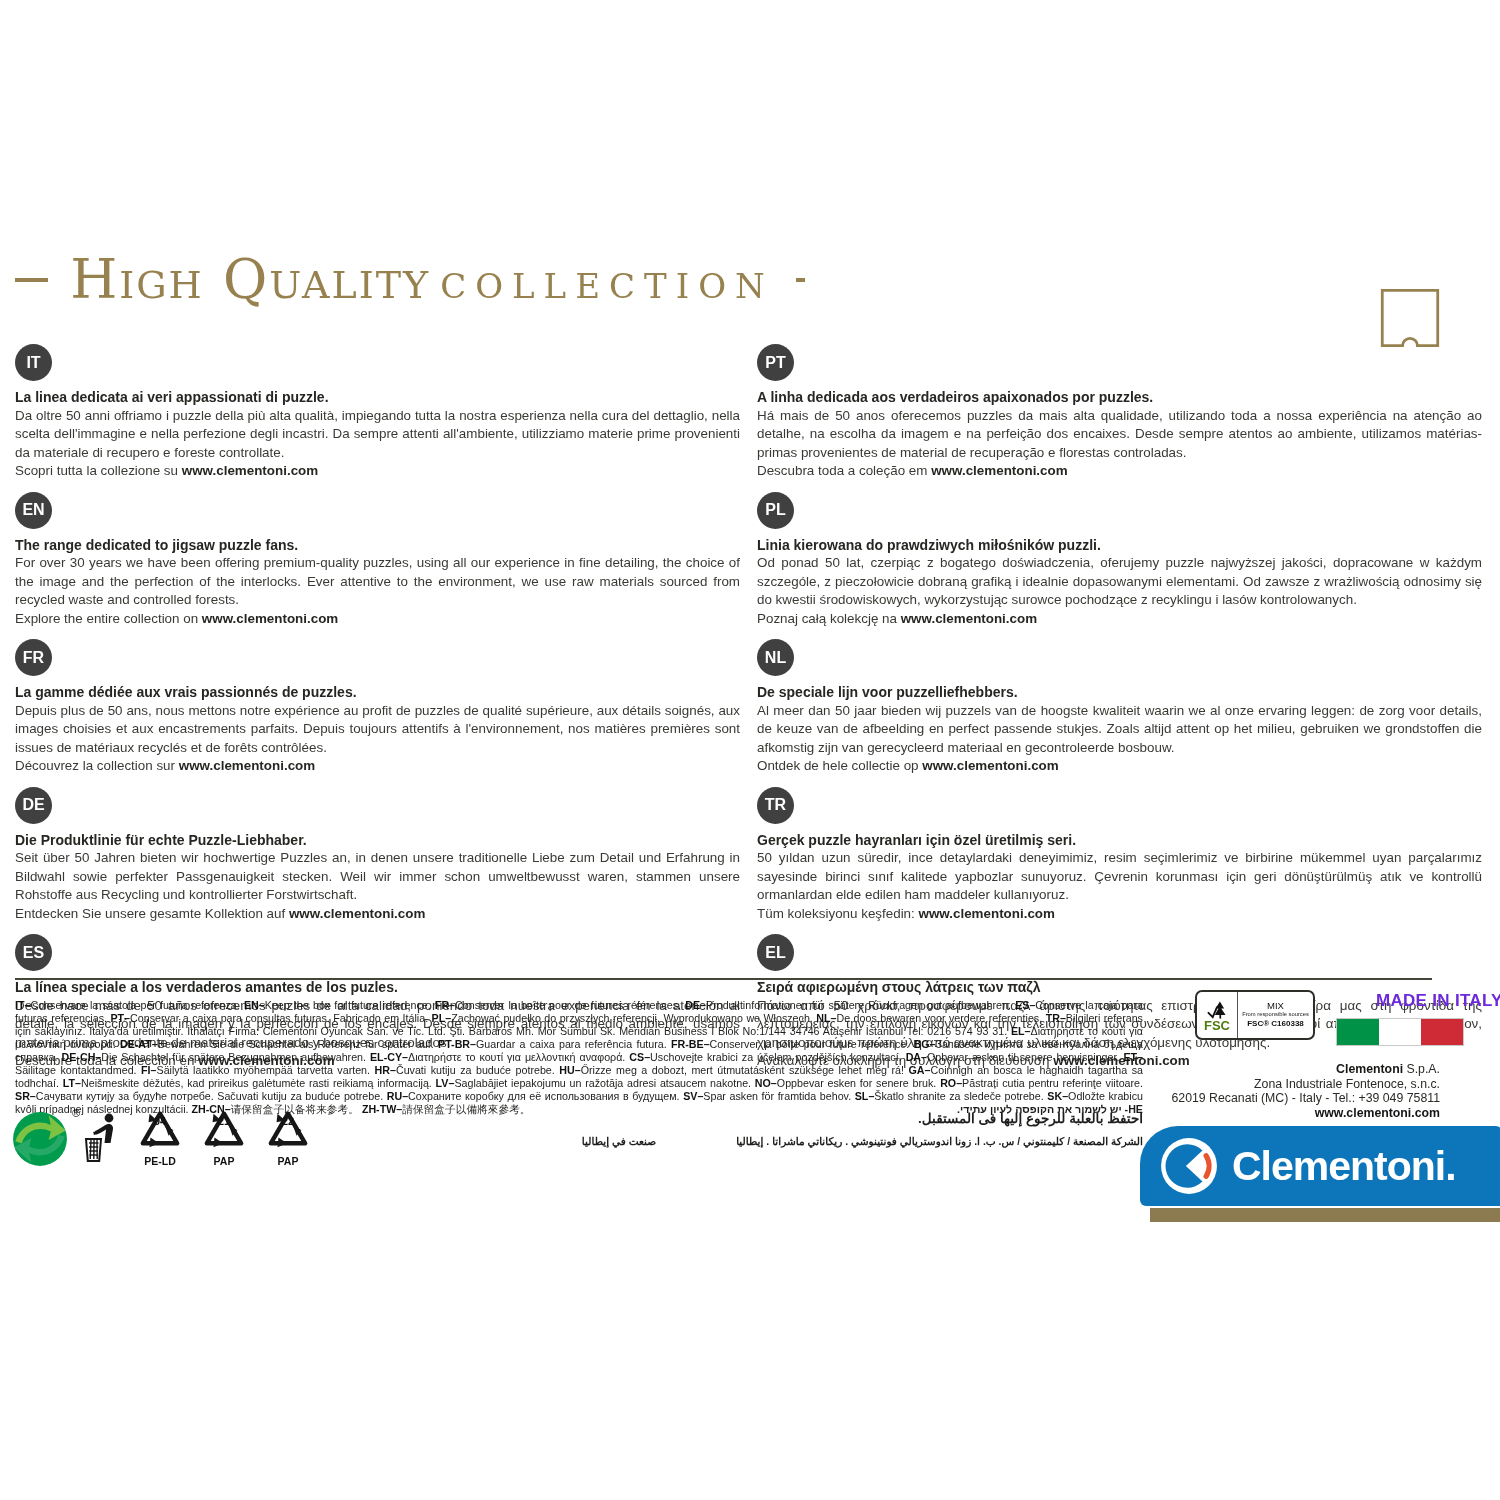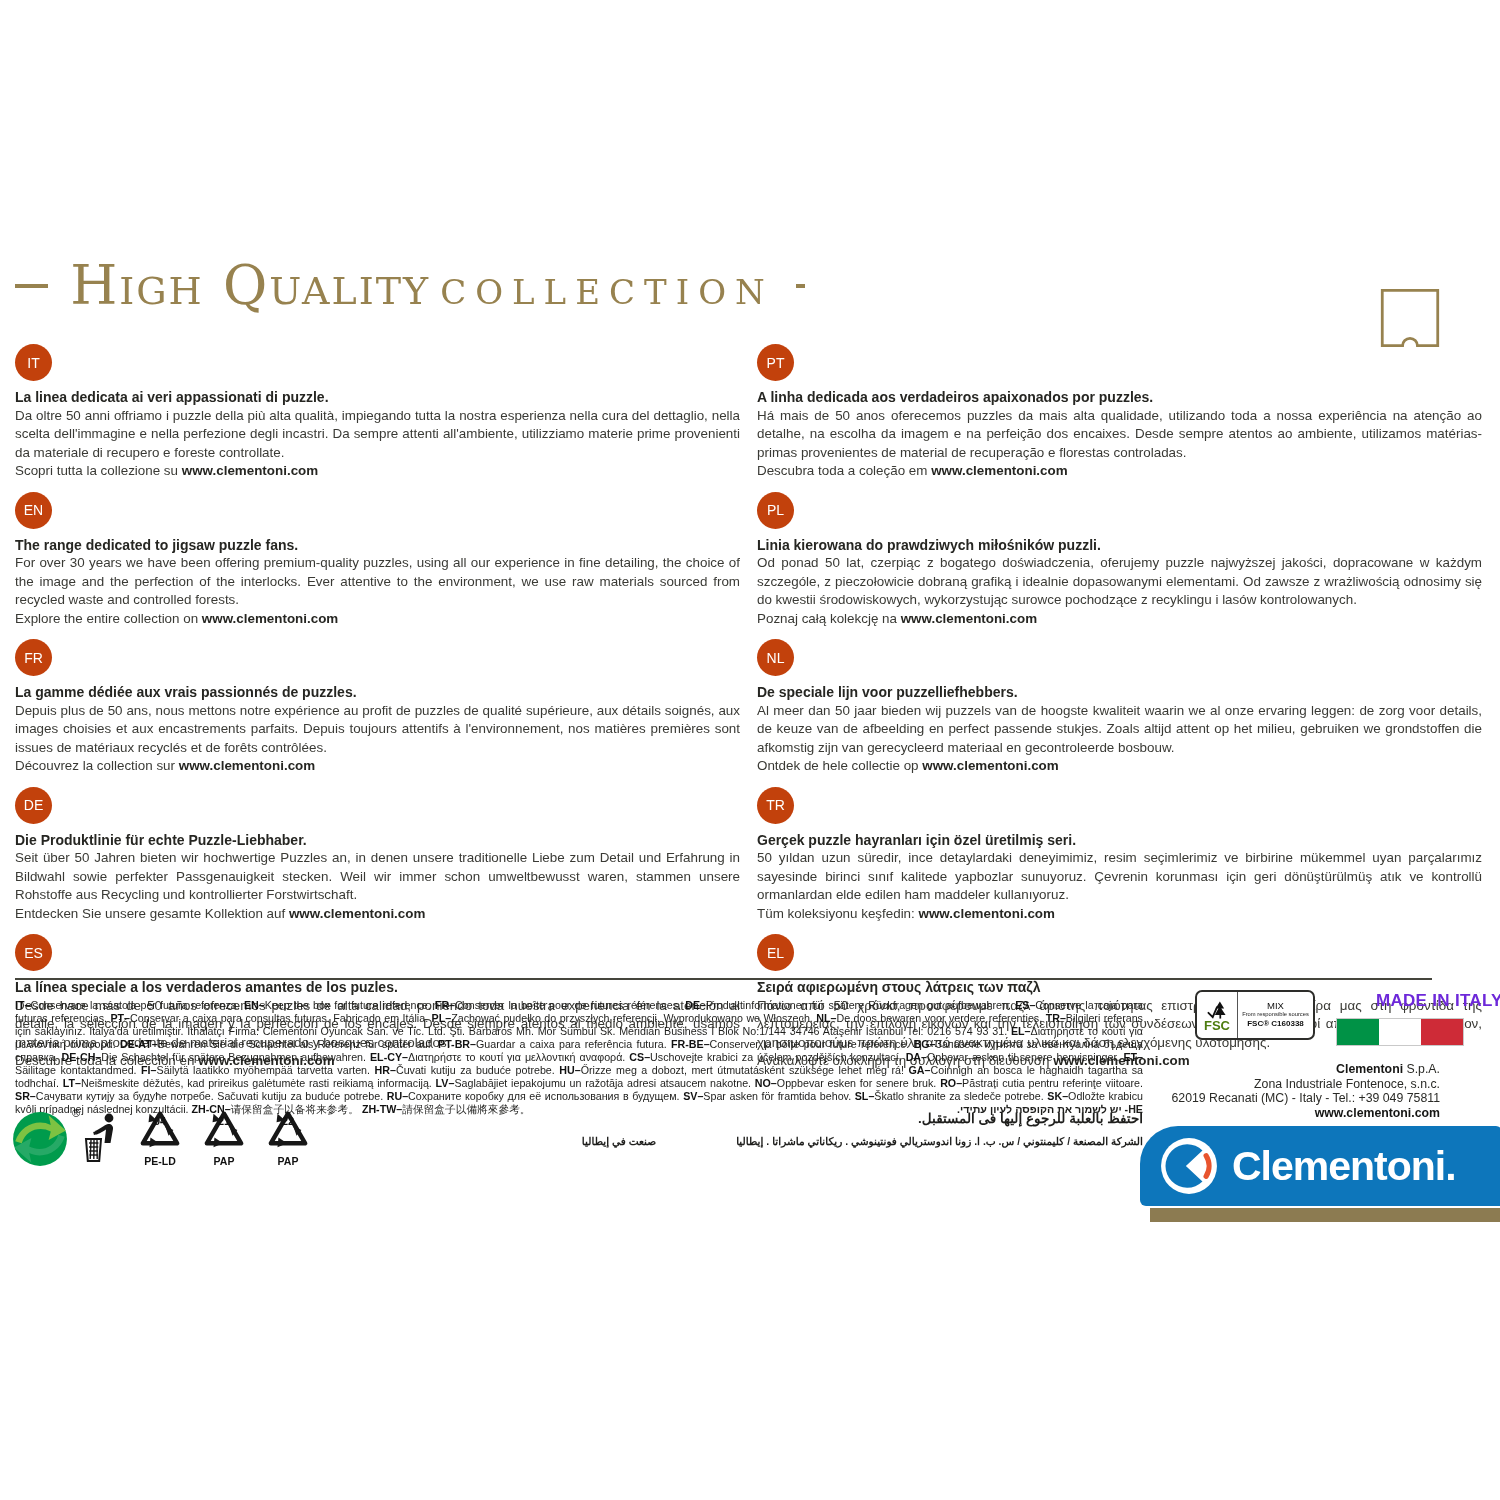--- a/index.html
+++ b/index.html
@@ -1,36 +1,36 @@
 <!DOCTYPE html>
 <html><head>
 <meta charset="utf-8">
 <style>
   html,body{margin:0;padding:0;background:#fff;}
   .page{position:relative;width:1500px;height:1500px;background:#ffffff;overflow:hidden;
         font-family:"Liberation Sans",sans-serif;color:#2e2e2a;}
 
   
-  .header{position:absolute;top:254px;left:15px;width:790px;display:flex;align-items:center;}
+  .header{position:absolute;top:248px;left:15px;width:790px;display:flex;align-items:center;}
   .rule{height:4px;background:#97824f;}
   .rule-left{width:122px;}
   .rule-right{width:34px;}
   .hq-title{margin:0 22px;white-space:nowrap;color:#97824f;font-family:"DejaVu Serif",serif;font-weight:400;}
   .hq-main{font-variant:small-caps;font-size:54px;letter-spacing:2px;}
   .hq-sub{font-size:34px;letter-spacing:9px;margin-left:10px;}
 
   .puzzle-icon{position:absolute;left:1378px;top:286px;}
 
   
   .columns{position:absolute;top:344px;left:15px;width:1467px;display:grid;
            grid-template-columns:725px 725px;column-gap:17px;}
   .lang-block{margin-bottom:11px;}
-  .lang-badge{width:37px;height:37px;border-radius:50%;background:#c2410c;color:#fff;
+  .lang-badge{width:37px;height:37px;border-radius:50%;background:#404040;color:#fff;
               display:flex;align-items:center;justify-content:center;
-              font-size:14px;font-weight:normal;margin-bottom:7px;}
+              font-size:16px;font-weight:bold;margin-bottom:7px;}
   .lang-title{margin:0;font-size:14px;font-weight:bold;color:#262622;line-height:18.5px;}
   .lang-body{margin:0;font-size:13.4px;line-height:18.5px;text-align:justify;color:#3a3a35;}
   .lang-link{margin:0;font-size:13.4px;line-height:18.5px;color:#3a3a35;}
   .lang-link .url{font-weight:bold;color:#262622;text-decoration:none;}
 
   
   .divider{position:absolute;top:978px;left:15px;width:1417px;height:0;border-top:2px solid #45453c;}
 
   
   .fine-print{position:absolute;top:988px;left:15px;width:1128px;

